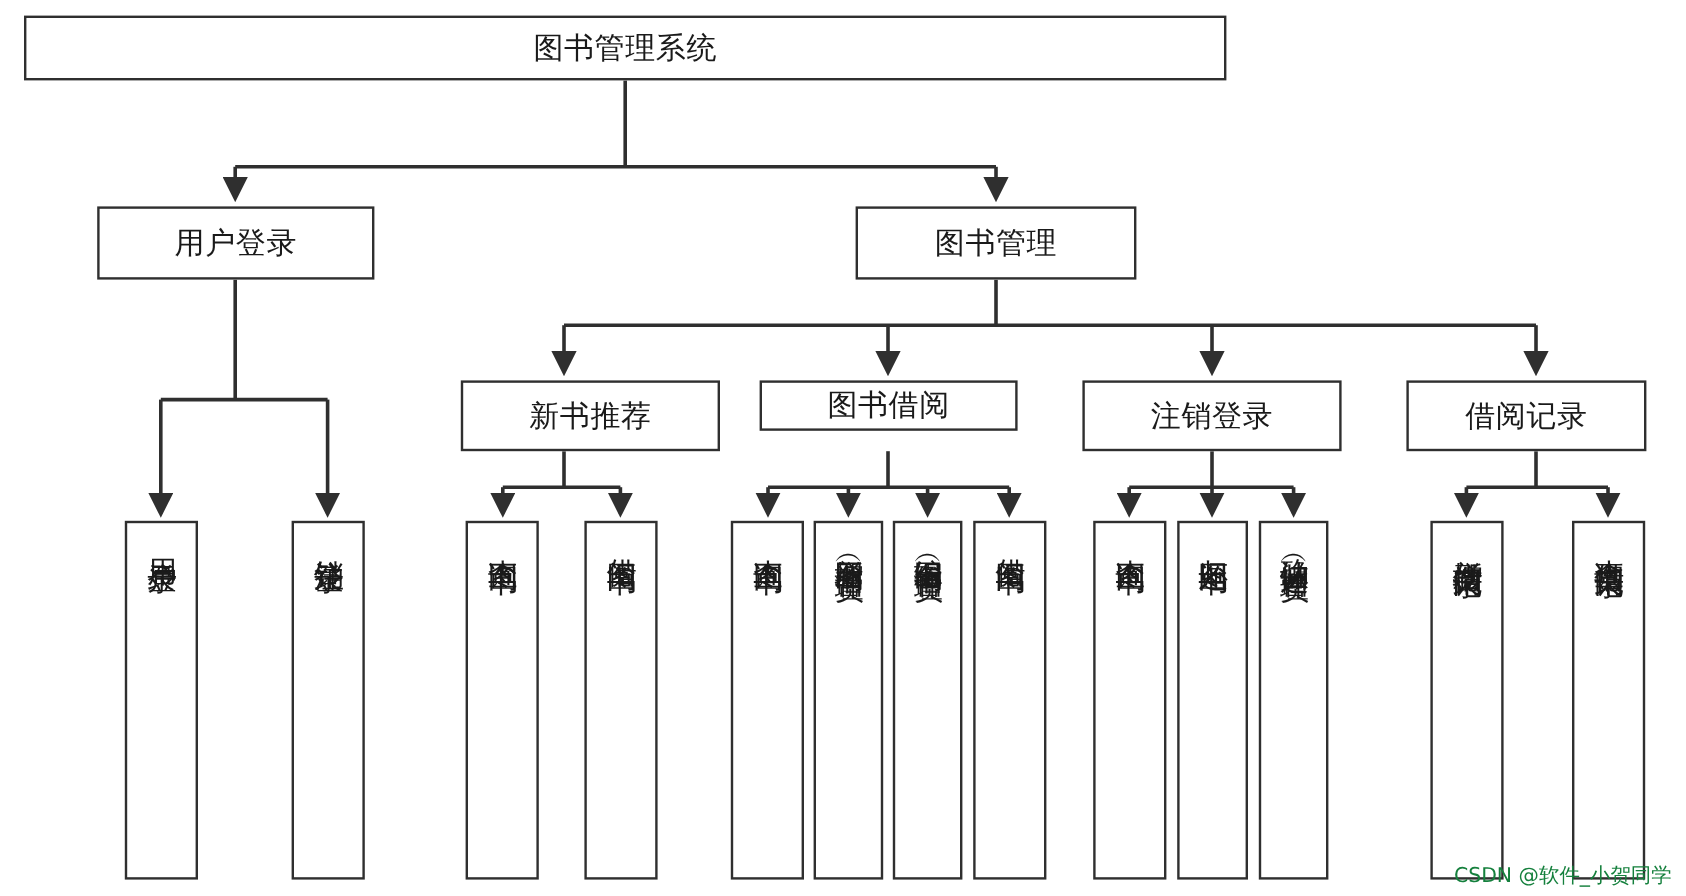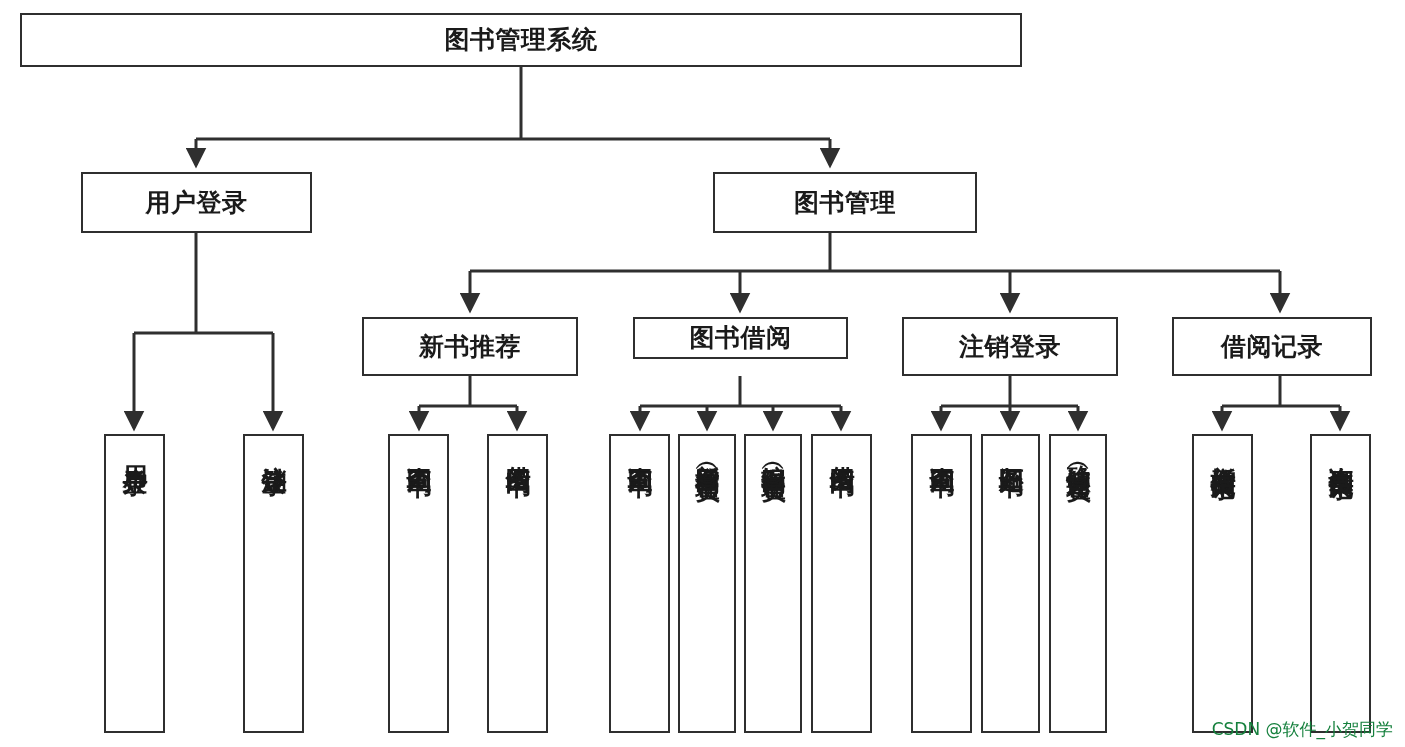--- a/index.html
+++ b/index.html
@@ -22,21 +22,20 @@
     display:flex;
     align-items:center;
     justify-content:center;
     color:#1a1a1a;
   }
   .node .lbl{
     display:block;
     text-align:right;
     line-height:1.12;
     letter-spacing:0.5px;
-    font-weight:bold;
   }
   .node.horiz .lbl{
     font-size:25px;
     white-space:nowrap;
   }
   .node.vert{
     padding:10px 2px;
     align-items:flex-start;
   }
   .node.vert .lbl{
@@ -114,25 +113,25 @@
     </g>
   </svg>
 
   <div class="node horiz" style="left:20px;top:13px;width:1002px;height:54px;">
     <span class="lbl">图书管理系统</span>
   </div>
 
   <div class="node horiz" style="left:81px;top:172px;width:231px;height:61px;">
     <span class="lbl">用户登录</span>
   </div>
-  <div class="node horiz" style="left:713px;top:172px;width:264px;height:61px;">
+  <div class="node horiz" style="left:713px;top:172px;width:234px;height:61px;">
     <span class="lbl">图书管理</span>
   </div>
 
-  <div class="node horiz" style="left:362px;top:317px;width:216px;height:59px;">
+  <div class="node horiz" style="left:384px;top:317px;width:216px;height:59px;">
     <span class="lbl">新书推荐</span>
   </div>
   <div class="node horiz" style="left:633px;top:317px;width:215px;height:42px;">
     <span class="lbl">图书借阅</span>
   </div>
   <div class="node horiz" style="left:902px;top:317px;width:216px;height:59px;">
     <span class="lbl">注销登录</span>
   </div>
   <div class="node horiz" style="left:1172px;top:317px;width:200px;height:59px;">
     <span class="lbl">借阅记录</span>

